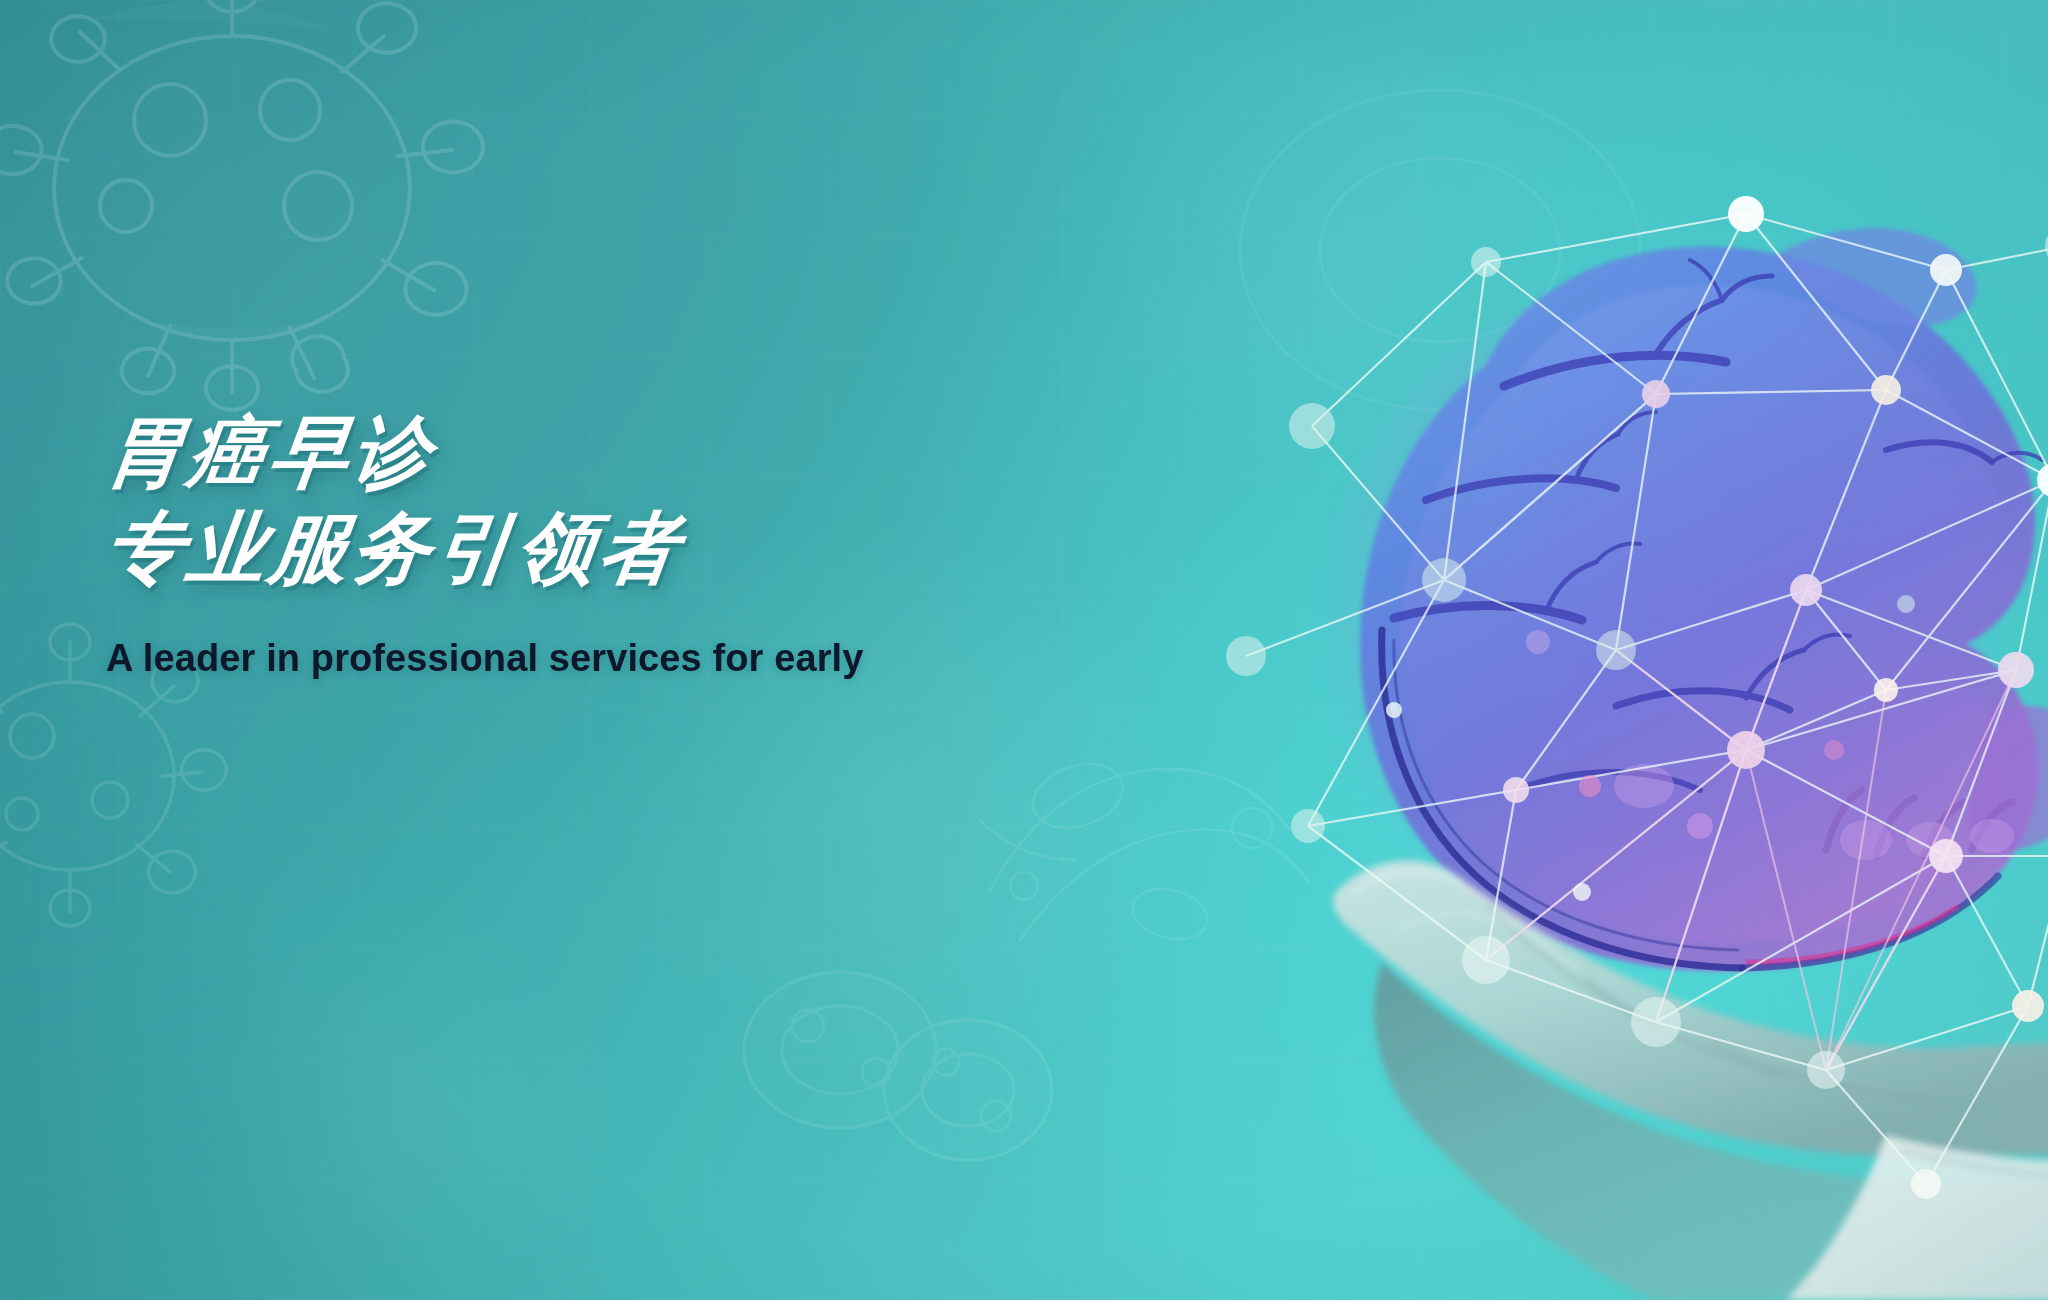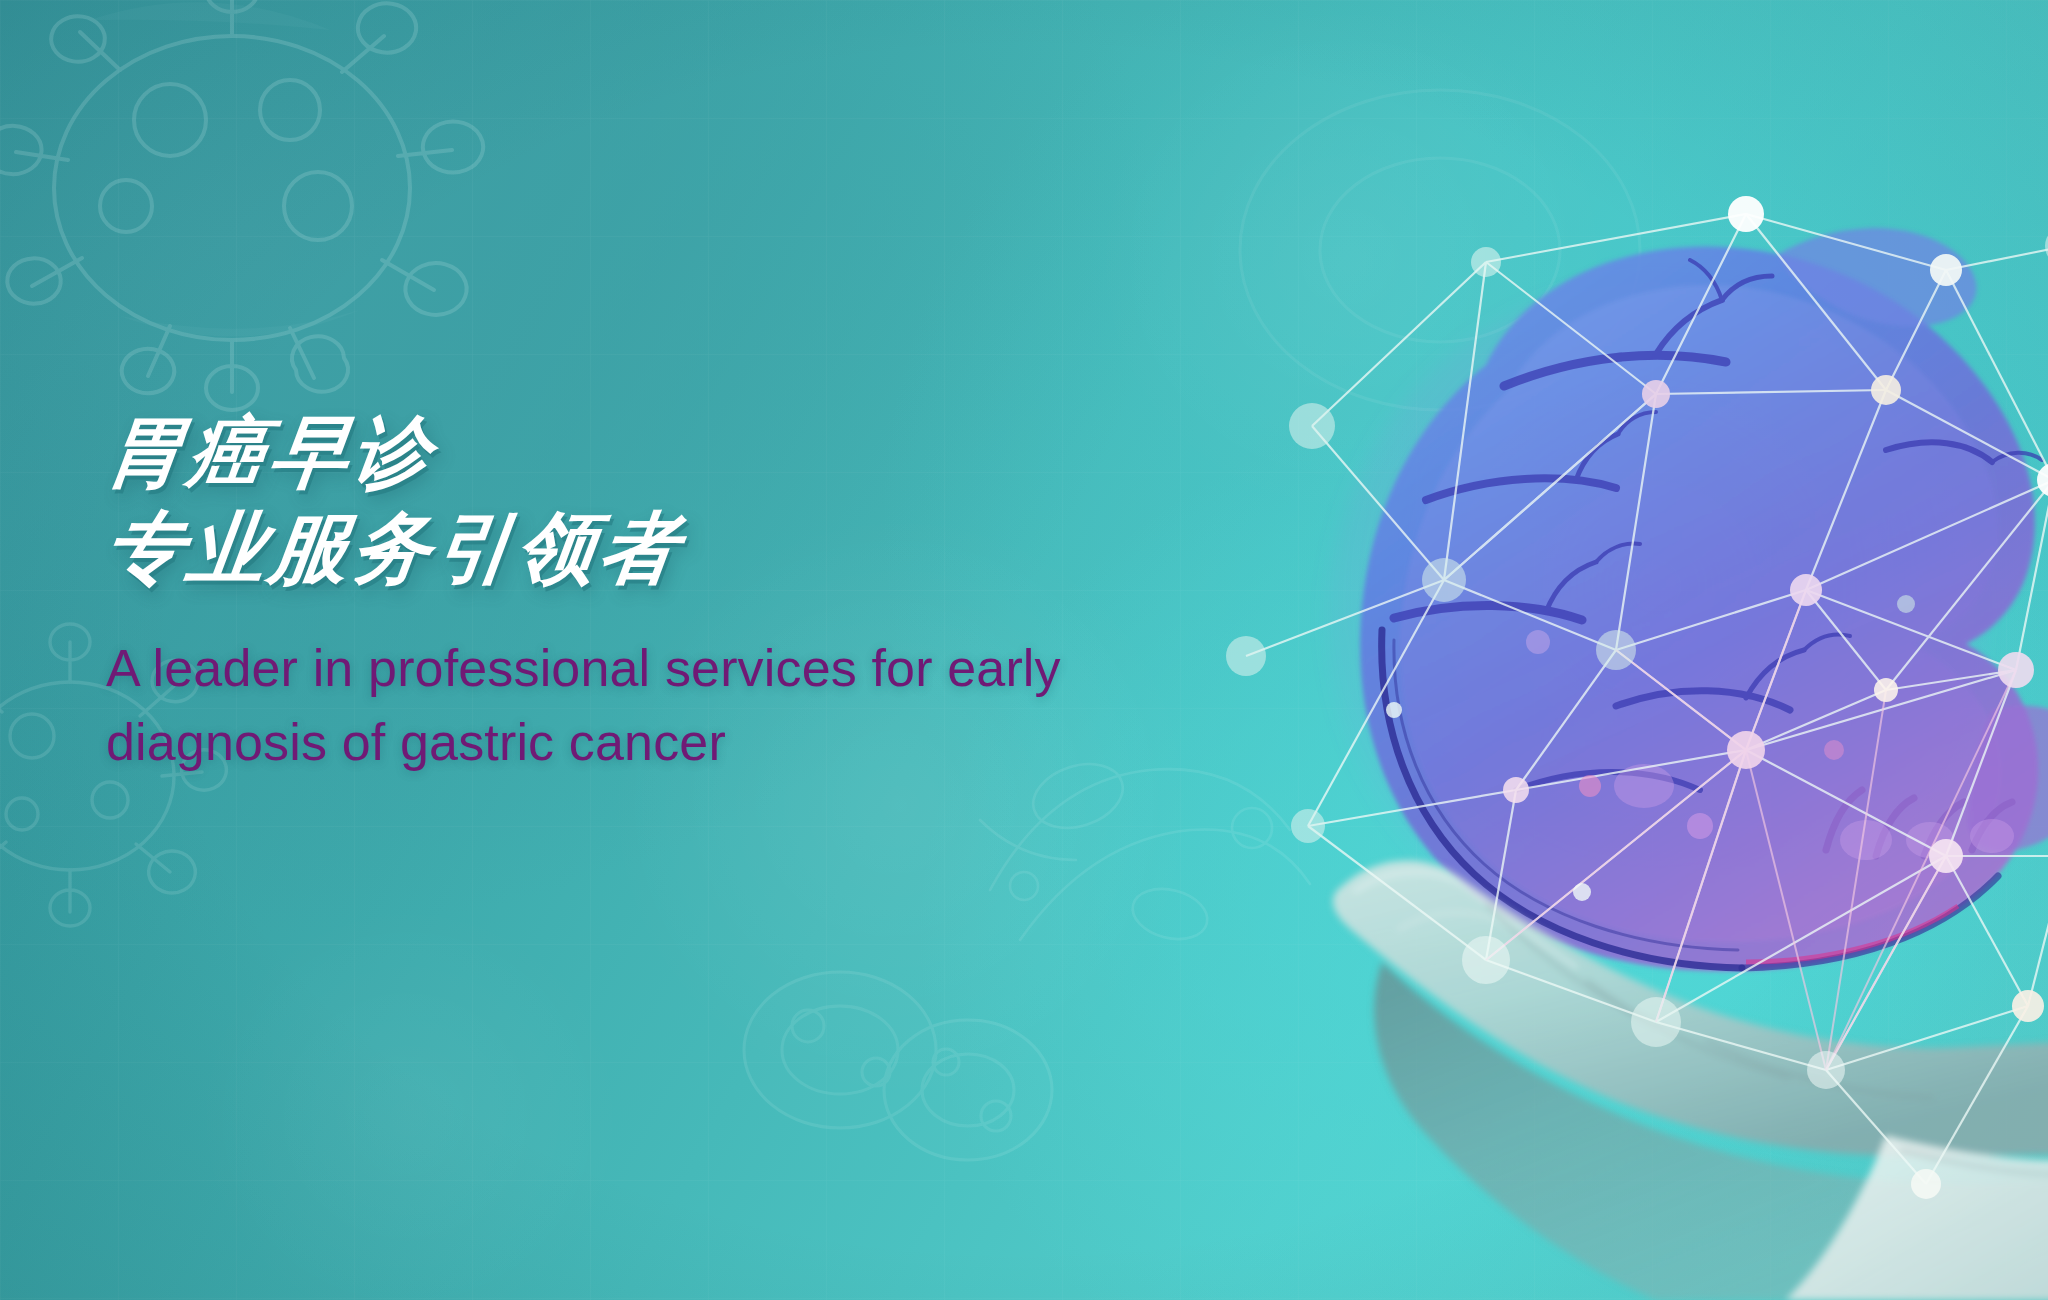--- a/index.html
+++ b/index.html
@@ -74,24 +74,24 @@
       3px 4px 0 rgba(35,120,128,.55),
       6px 8px 16px rgba(20,80,88,.30);
     white-space:nowrap;
     margin:0 0 12px 0;
   }
   .cn-line.second{
     margin-bottom:0;
   }
   .en-block{
     margin-top:42px;
-    font-size:52px;
+    font-size:38px;
     line-height:1.42;
-    font-weight:400;
-    color:#701a75;
+    font-weight:700;
+    color:#0f172a;
     letter-spacing:.003em;
     max-width:1010px;
     text-shadow:0 2px 10px rgba(18,80,88,.30);
   }
   .en-block .en-line{display:block;}
 
   
   .illus{
     position:absolute;
     right:-18px;
@@ -453,17 +453,16 @@
       </g>
     </svg>
   </div>
 
   <div class="text-block">
     <h1 class="cn-line first">胃癌早诊</h1>
     <h1 class="cn-line second">专业服务引领者</h1>
 
     <div class="en-block">
       <span class="en-line">A leader in professional services for early</span>
-      <span class="en-line">diagnosis of gastric cancer</span>
     </div>
   </div>
 
 </div>
 
 </body></html>

